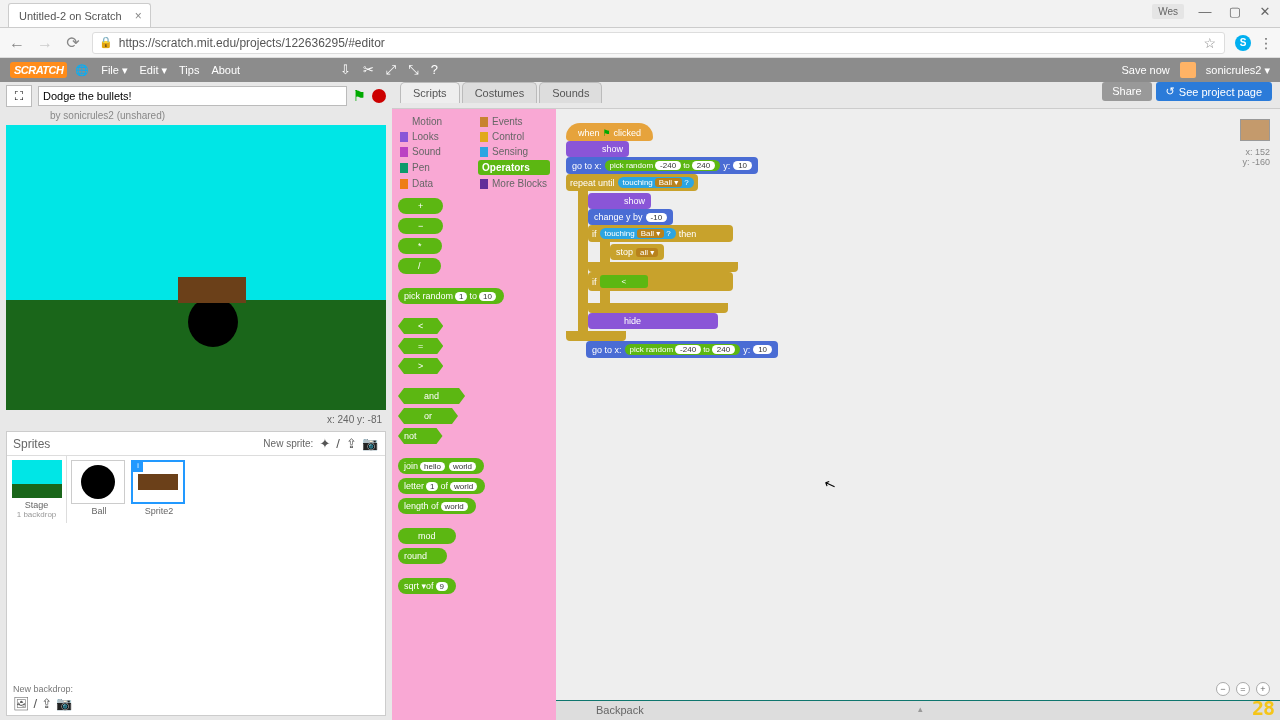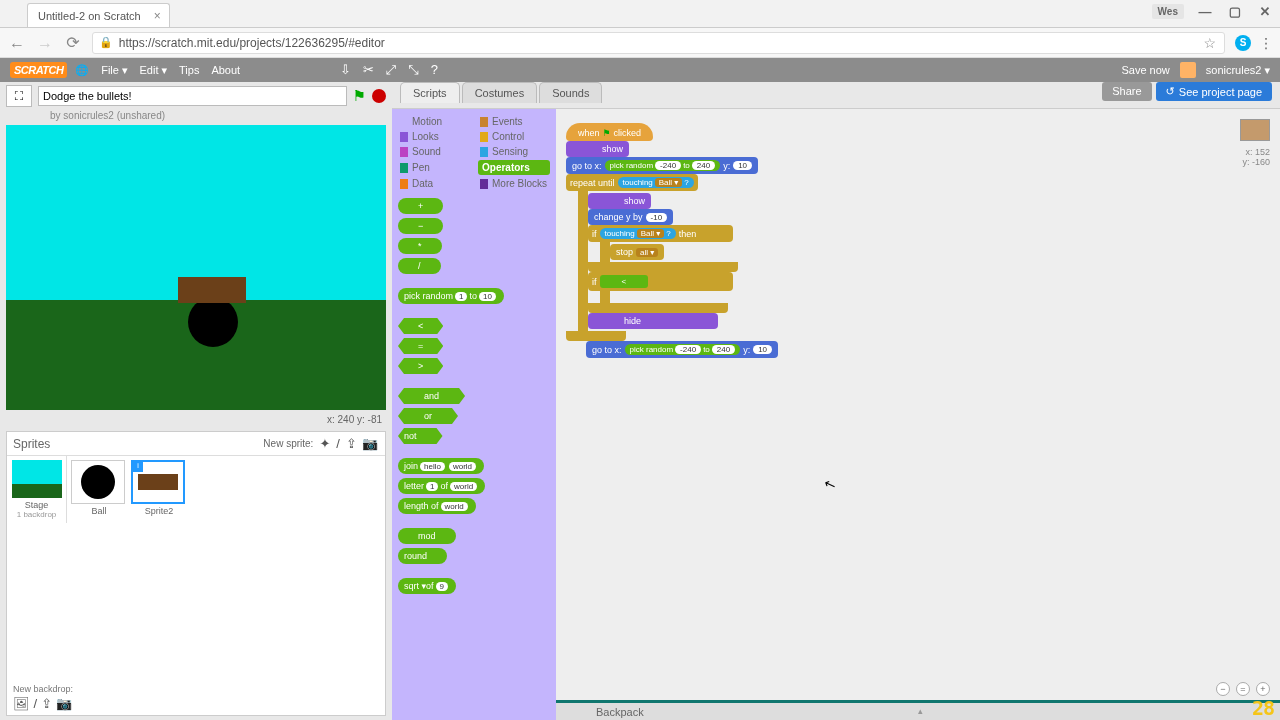--- a/index.html
+++ b/index.html
@@ -1,22 +1,22 @@
 <!DOCTYPE html>
 <html><head>
 <meta charset="utf-8">
 <style>
 * { margin:0; padding:0; box-sizing:border-box; font-family: Arial, Helvetica, sans-serif; }
 body { width:1280px; height:720px; background:#fff; overflow:hidden; font-size:11px; }
 
 
 .browser-tabs { height:28px; background:#f2f2f2; display:flex; align-items:flex-end; padding-left:8px; border-bottom:1px solid #ccc; position:relative; }
-.tab { background:#fff; height:24px; display:flex; align-items:center; padding:0 28px 0 10px; border:1px solid #ccc; border-bottom:none; border-radius:3px 3px 0 0; position:relative; font-size:11px; color:#555;margin-left:19px; }
+.tab { background:#fff; height:24px; display:flex; align-items:center; padding:0 28px 0 10px; border:1px solid #ccc; border-bottom:none; border-radius:3px 3px 0 0; position:relative; font-size:11px; color:#555; }
 .tab .x { position:absolute; right:8px; font-size:12px; color:#888; }
-.browser-top-right { position:absolute; right:6px; top:4px; display:flex; gap:12px; align-items:center;font-weight:bold; }
+.browser-top-right { position:absolute; right:6px; top:4px; display:flex; gap:12px; align-items:center; }
 .browser-top-right .userbox { background:#e5e5e5; padding:2px 6px; border-radius:2px; font-size:10px; color:#666;}
 .wbtn { width:18px; text-align:center; color:#666; font-size:13px;}
 .addr-bar { height:30px; background:#f7f7f7; border-bottom:1px solid #ddd; display:flex; align-items:center; padding:0 8px; gap:10px; }
 .nav-btn { color:#888; font-size:16px; width:18px; text-align:center; }
 .url-box { flex:1; height:22px; border:1px solid #ddd; border-radius:3px; background:#fff; display:flex; align-items:center; padding:0 6px; font-size:12px; color:#555; position:relative;}
 .url-box .lock { color:#6b6; margin-right:6px; font-size:11px;}
 .url-box .star { position:absolute; right:8px; color:#888; font-size:14px;}
 .addr-right { display:flex; gap:8px; align-items:center; }
 .skype-ic { width:16px; height:16px; background:#00aff0; border-radius:50%; color:#fff; font-size:10px; display:flex; align-items:center; justify-content:center; font-weight:bold;}
 .menudots { color:#666; font-size:14px; letter-spacing:-1px;}
@@ -74,21 +74,21 @@
 
 .right-top { height:26px; display:flex; align-items:flex-start; position:relative; padding:0 8px;}
 .rtab { padding:4px 12px; background:#ddd; border:1px solid #bbb; border-bottom:none; border-radius:5px 5px 0 0; margin-right:2px; font-size:11px; color:#555;}
 .rtab.act { background:#eee;}
 .top-right-btns { position:absolute; right:8px; display:flex; gap:4px;}
 .share-btn { background:#999; color:#fff; padding:3px 10px; border-radius:3px; font-size:11px;}
 .see-btn { background:#2b7bd9; color:#fff; padding:3px 10px; border-radius:3px; font-size:11px; display:flex; align-items:center; gap:4px;}
 
 
 .editor-body { flex:1; display:flex; background:#eaeaea; border-top:1px solid #ccc; position:relative;}
-.palette { width:164px; background:#c4b5fd; padding:6px;}
+.palette { width:164px; background:#f9a8d4; padding:6px;}
 .cat-list { display:grid; grid-template-columns:1fr 1fr; gap:2px 8px; margin-bottom:8px;}
 .cat { display:flex; align-items:center; gap:4px; font-size:10px; color:#666; padding:1px 2px; border-radius:3px;}
 .cat .sw { width:8px; height:10px;}
 .cat.sel { background:#5cb712; color:#fff; font-weight:bold; padding:2px 4px;}
 .op-blocks { display:flex; flex-direction:column; gap:4px;}
 .opb { background:#5cb712; border-radius:10px; height:16px; display:flex; align-items:center; padding:0 6px; font-size:9px; color:#fff; width:fit-content;}
 .opb .slot { background:#fff; color:#333; border-radius:8px; padding:0 4px; margin:0 2px; font-size:8px; min-width:10px; text-align:center; display:inline-block;}
 .opb.hex { border-radius:4px; clip-path: polygon(6px 0, calc(100% - 6px) 0, 100% 50%, calc(100% - 6px) 100%, 6px 100%, 0 50%);}
 .opb.hex .slot{ border-radius:3px;}
 
@@ -109,21 +109,21 @@
 .hat { border-radius:14px 14px 4px 4px; padding:5px 12px 3px;}
 .pill { background:#fff; color:#333; border-radius:8px; padding:0 5px; font-size:8px;}
 .pillb { background:#5cb712; border-radius:8px; padding:1px 5px; font-size:8px; display:inline-flex; gap:2px; align-items:center;}
 .pillsb { background:#2ca5e2; border-radius:8px; padding:1px 5px; font-size:8px; display:inline-flex; gap:2px; align-items:center;}
 .drop { background:#b8821c; padding:0 4px; border-radius:3px; font-size:8px;}
 .cwrap { background:#c8a22c; border-radius:4px; padding:3px 4px 3px 4px; width:fit-content;}
 .cbody { margin-left:12px; border-left:10px solid #c8a22c; padding:2px 0;}
 .cfoot { background:#c8a22c; height:10px; width:150px; border-radius:0 0 4px 4px;}
 
 
-.backpack { position:absolute; bottom:0; left:0; right:0; height:20px; background:#ddd; border-top:3px solid #0f766e; font-size:11px; color:#666; padding:3px 40px; text-align:left;}
+.backpack { position:absolute; bottom:0; left:0; right:0; height:20px; background:#ddd; border-top:1px solid #0f766e; font-size:11px; color:#666; padding:3px 40px; text-align:left;}
 .backpack::after{ content:'▴'; position:absolute; left:50%; font-size:9px; color:#999;}
 .ytnum { position:absolute; right:6px; bottom:0; font-family:monospace; font-size:20px; font-weight:bold; color:#f5c518; letter-spacing:-1px;}
 .cursor { position:absolute; left:236px; top:204px; font-size:14px; color:#000; z-index:50; transform:rotate(-20deg);}
 </style>
 </head>
 <body>
 
 <div class="browser-tabs">
   <div class="tab">
     <span>Untitled-2 on Scratch</span>

